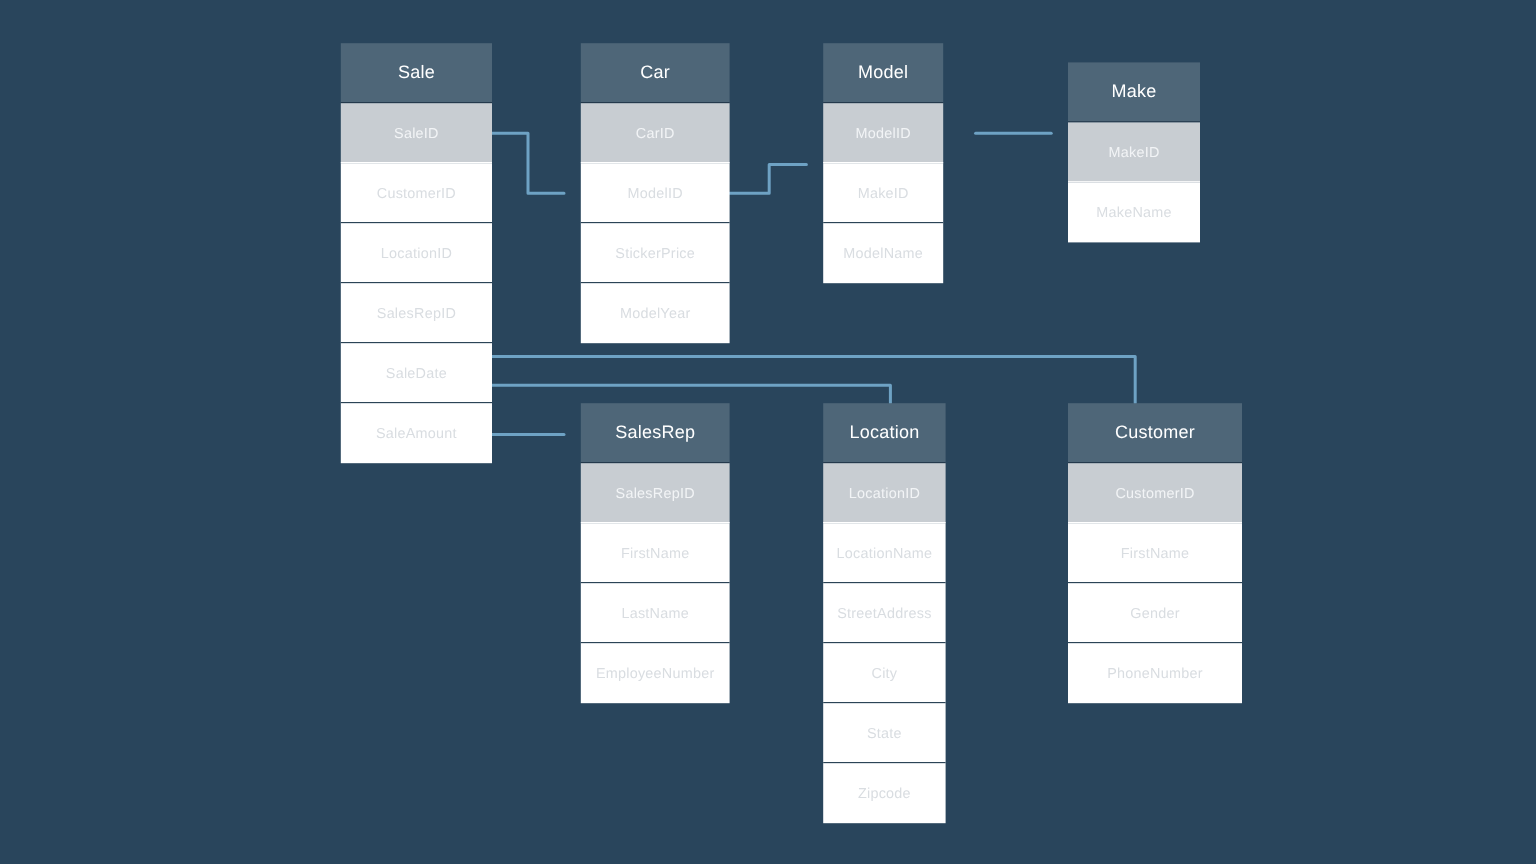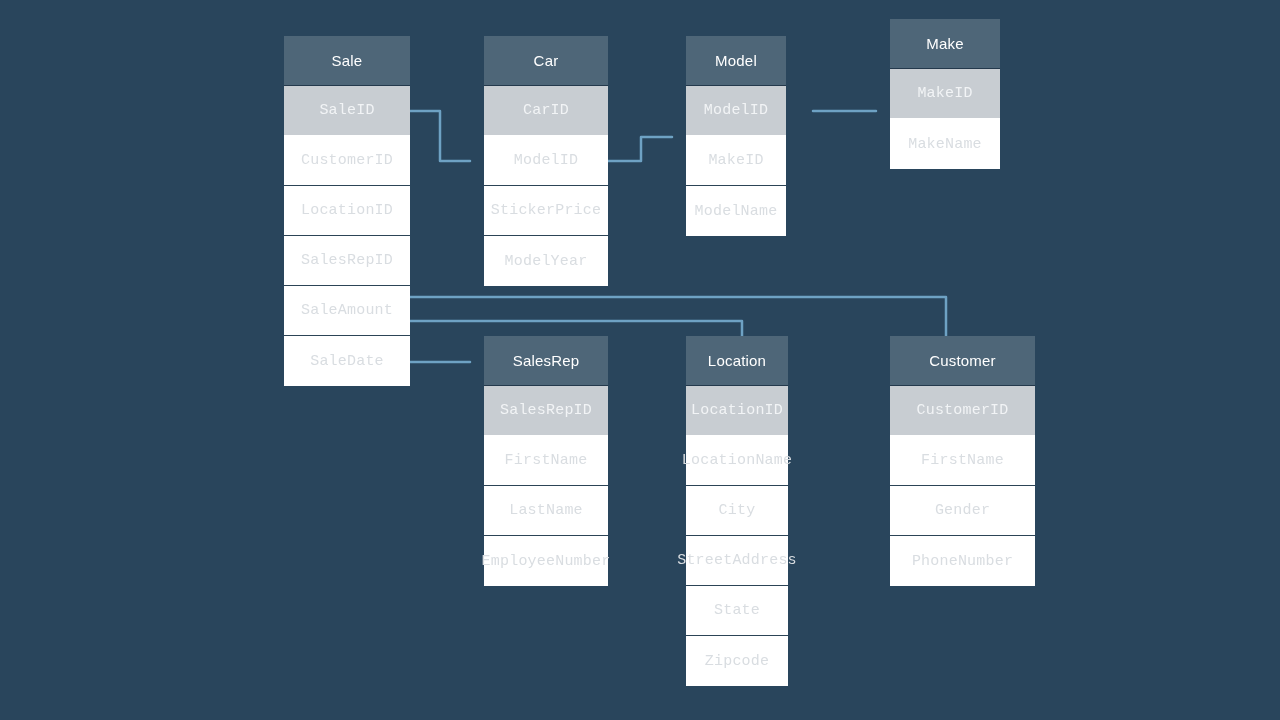--- a/index.html
+++ b/index.html
@@ -35,27 +35,26 @@
     display: flex;
     align-items: center;
     justify-content: center;
     letter-spacing: 0.2px;
     border-bottom: 1px solid #24394c;
   }
   .field {
     height: 50px;
     background: #ffffff;
     color: #d9dde1;
-    font-size: 15px;
+    font-size: 12px;
     display: flex;
     align-items: center;
     justify-content: center;
     border-bottom: 1px solid #2c4456;
     letter-spacing: 0.2px;
-    font-family: Liberation Mono, monospace;
   }
   .field:last-child { border-bottom: none; }
   .field.pk {
     background: #c8cdd2;
     color: #f2f4f6;
     border-bottom: 1px solid #ffffff;
   }
 </style>
 </head>
 <body>
@@ -71,54 +70,54 @@
       <path d="M 410 362 L 470 362" fill="none" stroke="#6ea2c4" stroke-width="2.5" stroke-linecap="round" stroke-linejoin="round"></path>
     </svg>
 
   <div id="entities-layer">
       <div class="entity" style="left: 270px; top: 36px; width: 140px;">
         <div class="entity-header">Sale</div>
         <div class="field pk">SaleID</div>
         <div class="field">CustomerID</div>
         <div class="field">LocationID</div>
         <div class="field">SalesRepID</div>
+        <div class="field">SaleDate</div>
         <div class="field">SaleAmount</div>
-        <div class="field">SaleDate</div>
       </div>
       <div class="entity" style="left: 470px; top: 36px; width: 138px;">
         <div class="entity-header">Car</div>
         <div class="field pk">CarID</div>
         <div class="field">ModelID</div>
         <div class="field">StickerPrice</div>
         <div class="field">ModelYear</div>
       </div>
       <div class="entity" style="left: 672px; top: 36px; width: 114px;">
         <div class="entity-header">Model</div>
         <div class="field pk">ModelID</div>
         <div class="field">MakeID</div>
         <div class="field">ModelName</div>
       </div>
-      <div class="entity" style="left: 876px; top: 19px; width: 124px;">
+      <div class="entity" style="left: 876px; top: 52px; width: 124px;">
         <div class="entity-header">Make</div>
         <div class="field pk">MakeID</div>
         <div class="field">MakeName</div>
       </div>
       <div class="entity" style="left: 470px; top: 336px; width: 138px;">
         <div class="entity-header">SalesRep</div>
         <div class="field pk">SalesRepID</div>
         <div class="field">FirstName</div>
         <div class="field">LastName</div>
         <div class="field">EmployeeNumber</div>
       </div>
       <div class="entity" style="left: 672px; top: 336px; width: 116px;">
         <div class="entity-header">Location</div>
         <div class="field pk">LocationID</div>
         <div class="field">LocationName</div>
+        <div class="field">StreetAddress</div>
         <div class="field">City</div>
-        <div class="field">StreetAddress</div>
         <div class="field">State</div>
         <div class="field">Zipcode</div>
       </div>
       <div class="entity" style="left: 876px; top: 336px; width: 159px;">
         <div class="entity-header">Customer</div>
         <div class="field pk">CustomerID</div>
         <div class="field">FirstName</div>
         <div class="field">Gender</div>
         <div class="field">PhoneNumber</div>
       </div>

